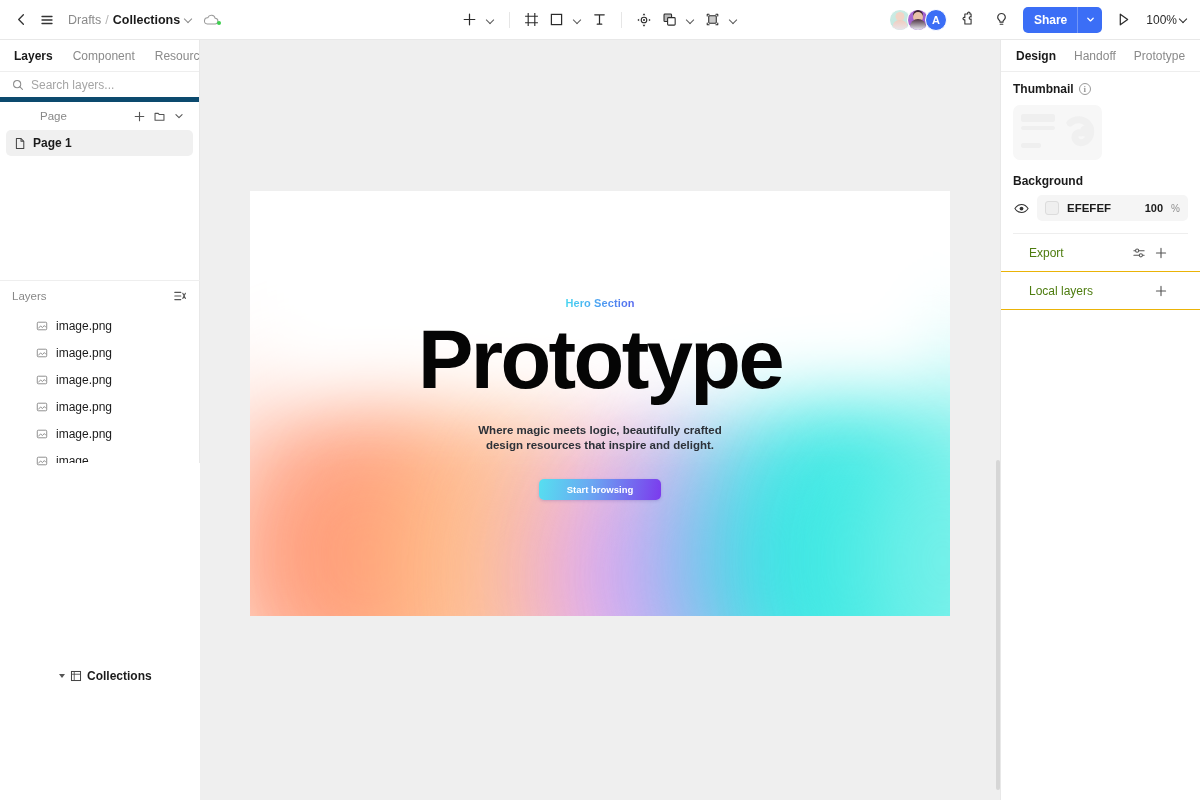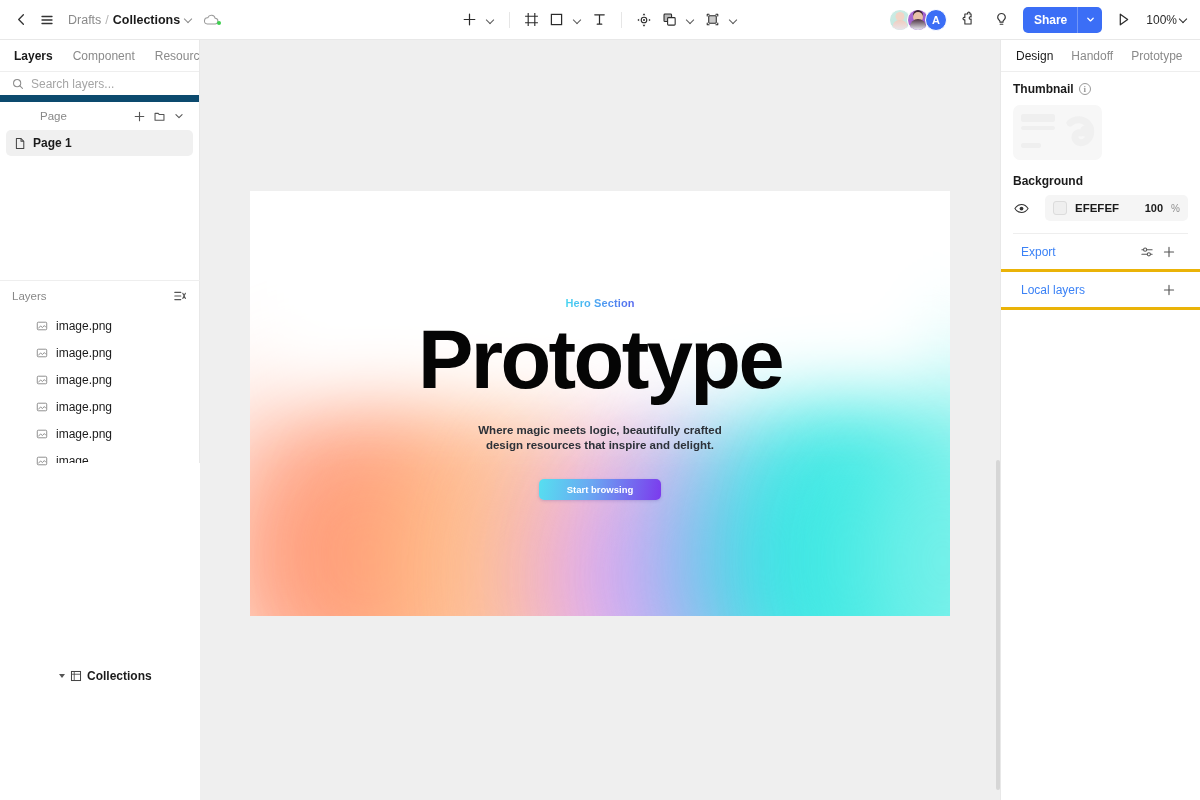--- a/index.html
+++ b/index.html
@@ -119,21 +119,21 @@
     display: flex; align-items: center; gap: 0; height: 32px;
     border-bottom: 1px solid #eee; padding: 0 4px;
   }
   .lp-tab {
     font-size: 12px; color: #8a8a8a; padding: 0 10px; height: 32px;
     display: flex; align-items: center; cursor: default;
   }
   .lp-tab.active { color: #1b1b1b; font-weight: 700; }
   .search-row {
     height: 30px; display: flex; align-items: center; gap: 7px;
-    padding: 0 12px; border-bottom: 7px solid #0c4a6e;
+    padding: 0 12px; border-bottom: 5px solid #0c4a6e;
   }
   .search-row input {
     border: 0; outline: 0; font-size: 12px; color: #333; width: 150px;
     font-family: "Liberation Sans", sans-serif; background: transparent;
   }
   .search-row input::placeholder { color: #a5a5a5; }
   .sec-head {
     height: 28px; display: flex; align-items: center; padding: 0 10px 0 12px;
     font-size: 11.5px; color: #888; margin-left: 28px;
   }
@@ -172,21 +172,21 @@
     background: #fff; border-left: 1px solid #e8e8e8;
   }
   .rp-tabs {
     display: flex; align-items: center; height: 32px;
     border-bottom: 1px solid #eee; padding: 0 6px;
   }
   .rp-tab {
     font-size: 12px; color: #8a8a8a; padding: 0 9px; height: 32px;
     display: flex; align-items: center; cursor: default;
   }
-  .rp-tab.active { color: #1b1b1b; font-weight: 400; }
+  .rp-tab.active { color: #1b1b1b; font-weight: 700; }
   .rp-sec { padding: 10px 12px 0 12px; }
   .rp-title {
     font-size: 12px; font-weight: 700; color: #1b1b1b;
     display: flex; align-items: center; gap: 5px; margin-bottom: 9px;
   }
   .info-ico {
     width: 12px; height: 12px; border: 1.2px solid #9a9a9a; border-radius: 50%;
     font-size: 9px; color: #9a9a9a; display: flex; align-items: center;
     justify-content: center; font-family: "Liberation Serif", serif; line-height: 1;
   }
@@ -198,39 +198,39 @@
     position: absolute; background: #efefef; border-radius: 2px;
   }
   .thumb .logo {
     position: absolute; right: 2px; top: 6px; width: 40px; height: 42px;
     color: #f0f0f0;
   }
   .rp-label {
     font-size: 12px; font-weight: 700; color: #1b1b1b; margin: 14px 0 7px 0;
   }
   .bg-row {
-    display: flex; align-items: center; gap: 16px; height: 26px;
+    display: flex; align-items: center; gap: 8px; height: 26px;
     font-size: 11.5px; color: #1b1b1b;
   }
   .eye { width: 16px; display: flex; align-items: center; justify-content: center; color: #333; }
   .bg-field {
     flex: 1; height: 26px; background: #f5f5f5; border-radius: 5px;
     display: flex; align-items: center; gap: 8px; padding: 0 8px;
   }
   .swatch {
     width: 14px; height: 14px; border-radius: 3px; background: #efefef;
     border: 1px solid #dcdcdc;
   }
   .hexv { flex: 1; font-size: 11.5px; color: #1b1b1b; font-weight: 600; }
   .opv { font-size: 11px; color: #1b1b1b; font-weight: 600; }
   .pct { font-size: 10px; color: #8f8f8f; }
   .rp-divider { height: 1px; background: #eee; margin: 12px 0 0 0; }
   .rp-row {
-    height: 38px; display: flex; align-items: center; padding: 0 20px;
-    font-size: 12px; color: #3b82f6; border-bottom: 3px solid #eab308;
+    height: 38px; display: flex; align-items: center; padding: 0 28px;
+    font-size: 12px; color: #4d7c0f; border-bottom: 1px solid #eab308;
   }
   .rp-row .sp { flex: 1; }
   .rp-row .ri {
     width: 22px; height: 22px; display: flex; align-items: center;
     justify-content: center; color: #555; border-radius: 3px;
   }
 
   
   .canvas {
     position: absolute; top: 40px; left: 200px; width: 800px; height: 760px;

